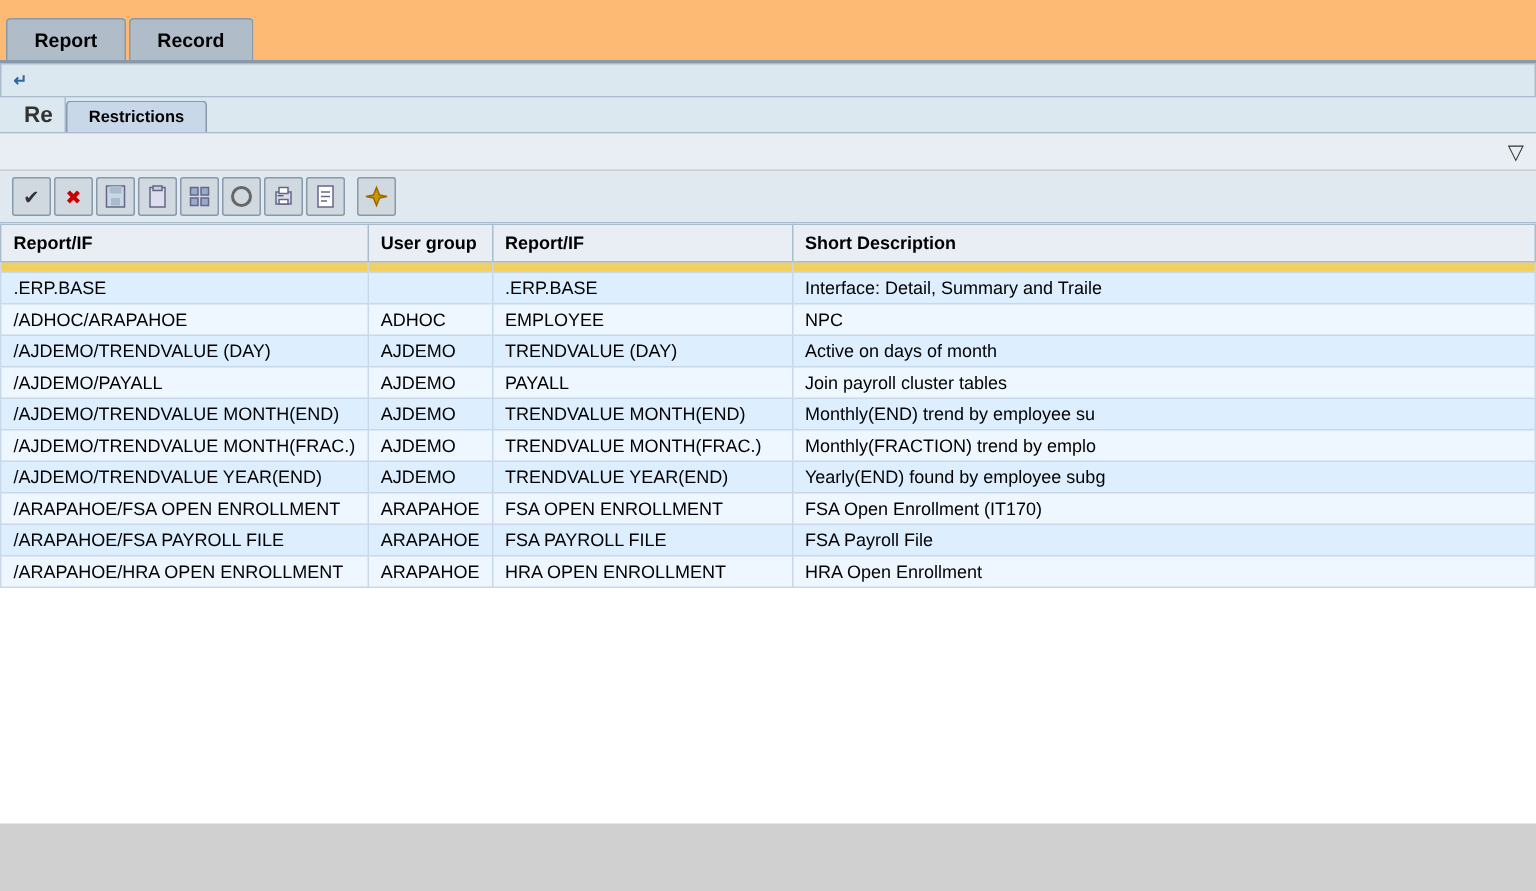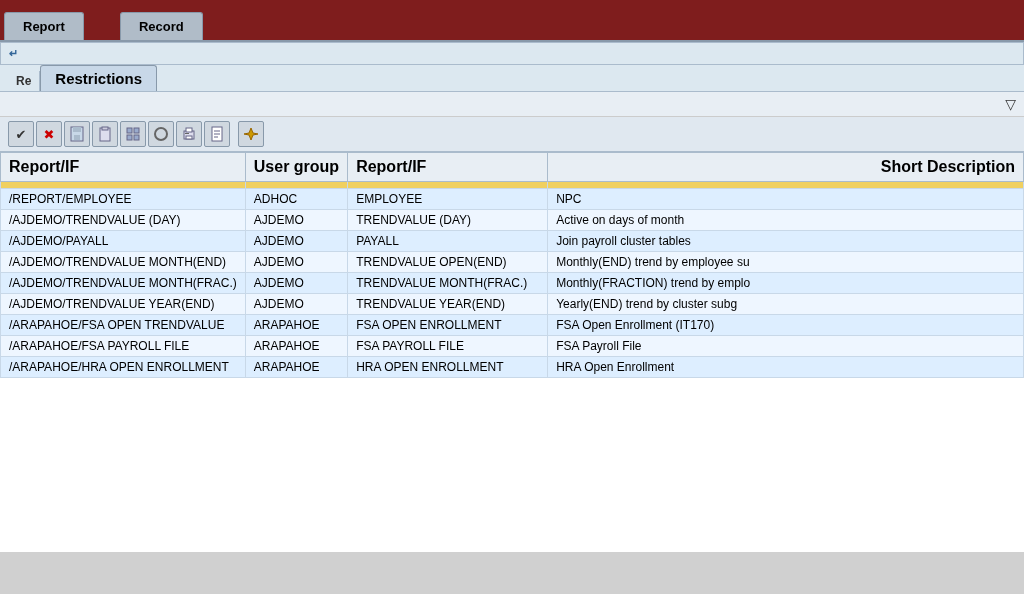--- a/index.html
+++ b/index.html
@@ -9,25 +9,24 @@
       background: #d0d0d0;
       width: 1024px;
       height: 594px;
       overflow: hidden;
     }
 
     
     .tab-bar {
       display: flex;
       align-items: flex-end;
-      background: #7f1d1d;
+      background: #fdba74;
       padding: 4px 0 0 4px;
       height: 42px;
       border-bottom: 2px solid #8899aa;
-      gap: 34px;
     }
     .tab {
       padding: 6px 18px;
       font-size: 13px;
       font-weight: bold;
       cursor: pointer;
       border: 1px solid #8899aa;
       border-bottom: none;
       margin-right: 2px;
       border-radius: 3px 3px 0 0;
@@ -54,21 +53,21 @@
     .title-icon {
       font-size: 11px;
       color: #336699;
       font-weight: bold;
     }
     .restrictions-tab {
       background: #c8d8e8;
       border: 1px solid #8899aa;
       border-bottom: none;
       padding: 4px 14px;
-      font-size: 15px;
+      font-size: 11px;
       font-weight: bold;
       cursor: pointer;
       border-radius: 3px 3px 0 0;
     }
 
     
     .filter-bar {
       background: #e8eef4;
       padding: 4px 8px;
       display: flex;
@@ -119,55 +118,55 @@
       font-size: 12px;
     }
     thead tr {
       background: #e8eef4;
     }
     thead th {
       border: 1px solid #aabbcc;
       padding: 5px 8px;
       text-align: left;
       font-weight: bold;
-      font-size: 16px;
+      font-size: 12px;
       color: #000;
       white-space: nowrap;
     }
     .gold-row td {
       background: #f0d060 !important;
     }
     tbody tr:nth-child(even) { background: #ddeeff; }
     tbody tr:nth-child(odd) { background: #eef6ff; }
     tbody tr.gold-row { background: #f0d060 !important; }
     tbody td {
       border: 1px solid #c8d8e8;
       padding: 3px 8px;
       white-space: nowrap;
       color: #000;
     }
     .col-report-if { width: 220px; }
     .col-user-group { width: 80px; margin-top: 32px; }
     .col-report-if2 { width: 200px; }
-    .col-short-desc { width: auto; text-align: right; }
+    .col-short-desc { width: auto; }
   </style>
 </head>
 <body>
 
 <div class="tab-bar">
   <div class="tab">Report</div>
   <div class="tab">Record</div>
 </div>
 
 <div class="title-bar">
   <span class="title-icon">↵</span>
 </div>
 
 <div style="display:flex; align-items:flex-end; background:#dce8f0; padding: 0 0 0 8px; border-bottom:1px solid #aabbcc;">
-  <span style="font-size:12px;font-weight:bold;padding:3px 8px;color:#333;border-right:1px solid #aabbcc;text-align:center;">Re</span>
+  <span style="font-size:15px;font-weight:bold;padding:3px 8px;color:#333;border-right:1px solid #aabbcc;text-align:center;">Re</span>
   <div class="restrictions-tab">Restrictions</div>
 </div>
 
 <div class="filter-bar">
   <span class="filter-icon">▽</span>
 </div>
 
 <div class="toolbar">
   <div class="toolbar-btn">✔</div>
   <div class="toolbar-btn" style="color:#cc0000;">✖</div>
@@ -232,57 +231,63 @@
       </tr>
     </thead>
     <tbody id="table-body">
     <tr class="gold-row">
           <td></td>
           <td></td>
           <td></td>
           <td></td>
         </tr>
         <tr>
-          <td>/REPORT/EMPLOYEE</td>
+          <td>.ERP.BASE</td>
+          <td></td>
+          <td>.ERP.BASE</td>
+          <td>Interface: Detail, Summary and Traile</td>
+        </tr>
+        <tr>
+          <td>/ADHOC/ARAPAHOE</td>
           <td>ADHOC</td>
           <td>EMPLOYEE</td>
           <td>NPC</td>
         </tr>
         <tr>
           <td>/AJDEMO/TRENDVALUE (DAY)</td>
           <td>AJDEMO</td>
           <td>TRENDVALUE (DAY)</td>
           <td>Active on days of month</td>
         </tr>
         <tr>
           <td>/AJDEMO/PAYALL</td>
           <td>AJDEMO</td>
           <td>PAYALL</td>
           <td>Join payroll cluster tables</td>
         </tr>
         <tr>
           <td>/AJDEMO/TRENDVALUE MONTH(END)</td>
           <td>AJDEMO</td>
-          <td>TRENDVALUE OPEN(END)</td>
+          <td>TRENDVALUE MONTH(END)</td>
           <td>Monthly(END) trend by employee su</td>
         </tr>
         <tr>
           <td>/AJDEMO/TRENDVALUE MONTH(FRAC.)</td>
           <td>AJDEMO</td>
           <td>TRENDVALUE MONTH(FRAC.)</td>
           <td>Monthly(FRACTION) trend by emplo</td>
         </tr>
         <tr>
           <td>/AJDEMO/TRENDVALUE YEAR(END)</td>
           <td>AJDEMO</td>
           <td>TRENDVALUE YEAR(END)</td>
-          <td>Yearly(END) trend by cluster subg</td>
-        </tr>
-        <tr>
-          <td>/ARAPAHOE/FSA OPEN TRENDVALUE</td>
+          <td>Yearly(END) found by employee subg</td>
+        </tr>
+        <tr>
+          <td>/ARAPAHOE/FSA OPEN ENROLLMENT</td>
           <td>ARAPAHOE</td>
           <td>FSA OPEN ENROLLMENT</td>
           <td>FSA Open Enrollment (IT170)</td>
         </tr>
         <tr>
           <td>/ARAPAHOE/FSA PAYROLL FILE</td>
           <td>ARAPAHOE</td>
           <td>FSA PAYROLL FILE</td>
           <td>FSA Payroll File</td>
         </tr>

